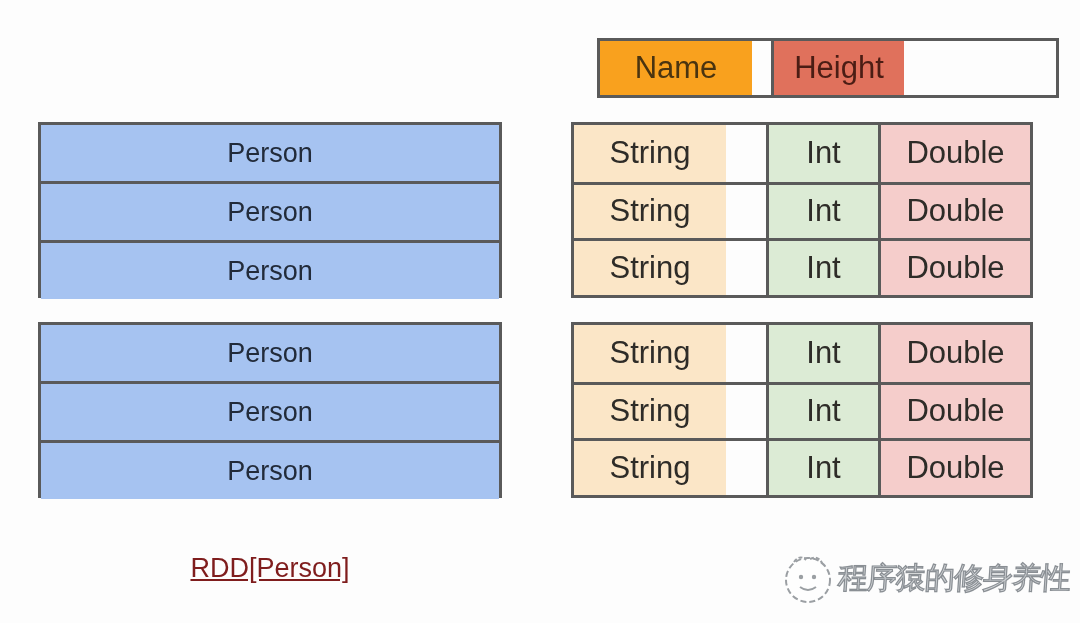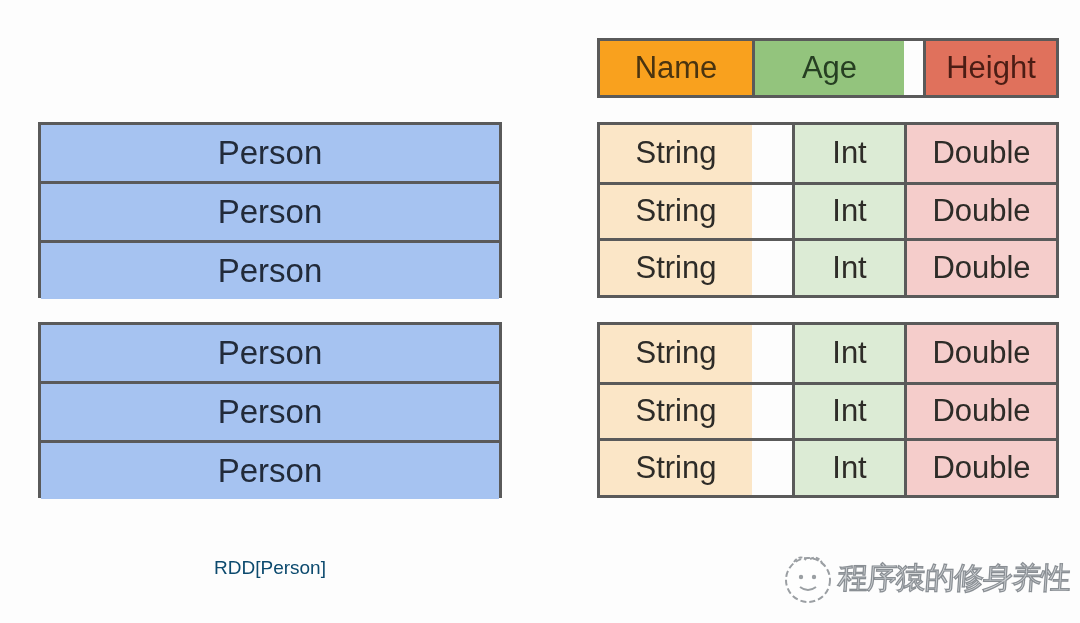--- a/index.html
+++ b/index.html
@@ -23,48 +23,48 @@
   .row{display:grid;grid-template-columns:repeat(3,1fr);}
   .row + .row{border-top:3px solid #5a5a5a;}
 
   
   .left-group{left:38px;width:464px;height:176px;}
   .lg1{top:122px;}
   .lg2{top:322px;}
   .person-row{
     background:#a6c3f1;
     display:flex;align-items:center;justify-content:center;
-    font-size:33px;color:#222b3a;
+    font-size:27px;color:#222b3a;
   }
   .person-row + .person-row{border-top:3px solid #5a5a5a;}
 
   
   .right-header{
     left:597px;top:38px;width:462px;height:60px;
     grid-template-rows:1fr;
   }
-  .right-group{left:597px;width:462px;height:176px;}
+  .right-group{left:571px;width:462px;height:176px;}
   .rg1{top:122px;}
   .rg2{top:322px;}
   .cell{
     display:flex;align-items:center;justify-content:center;
     font-size:31px;color:#2e2c28;
   }
   .cell + .cell{border-left:3px solid #5a5a5a;}
   .hdr-name{background:#f9a11e;color:#4a3410;}
   .hdr-age{background:#93c47d;color:#263f22;}
   .hdr-height{background:#e0715c;color:#4b1d14;margin-left:19px;}
   .c-name{background:#fbe6c7;}
   .c-age{background:#dcebd5;margin-left:40px;}
   .c-height{background:#f5cdcb;}
 
   
   .caption{
     position:absolute;top:551px;height:34px;line-height:34px;
-    text-align:center;font-size:19px;color:#0c4a6e;
+    text-align:center;font-size:27px;color:#7f1d1d;text-decoration:underline;
   }
   .caption-left{left:38px;width:464px;}
   .caption-right{left:597px;width:462px;}
 
   
   .watermark{
     position:absolute;left:780px;top:543px;width:300px;height:70px;
     display:flex;align-items:center;
     pointer-events:none;
   }
@@ -93,21 +93,20 @@
 
   <div class="group left-group lg2" style="grid-template-columns:1fr;display:block;">
     <div class="person-row" style="height:56px;">Person</div>
     <div class="person-row" style="height:56px;">Person</div>
     <div class="person-row" style="height:56px;">Person</div>
   </div>
 
   <div class="group right-header">
     <div class="row" style="height:100%;">
       <div class="cell hdr-name">Name</div>
-      <div class="cell hdr-age">Age</div>
       <div class="cell hdr-height">Height</div>
     </div>
   </div>
 
   <div class="group right-group rg1">
     <div class="row">
       <div class="cell c-name">String</div>
       <div class="cell c-age">Int</div>
       <div class="cell c-height">Double</div>
     </div>

